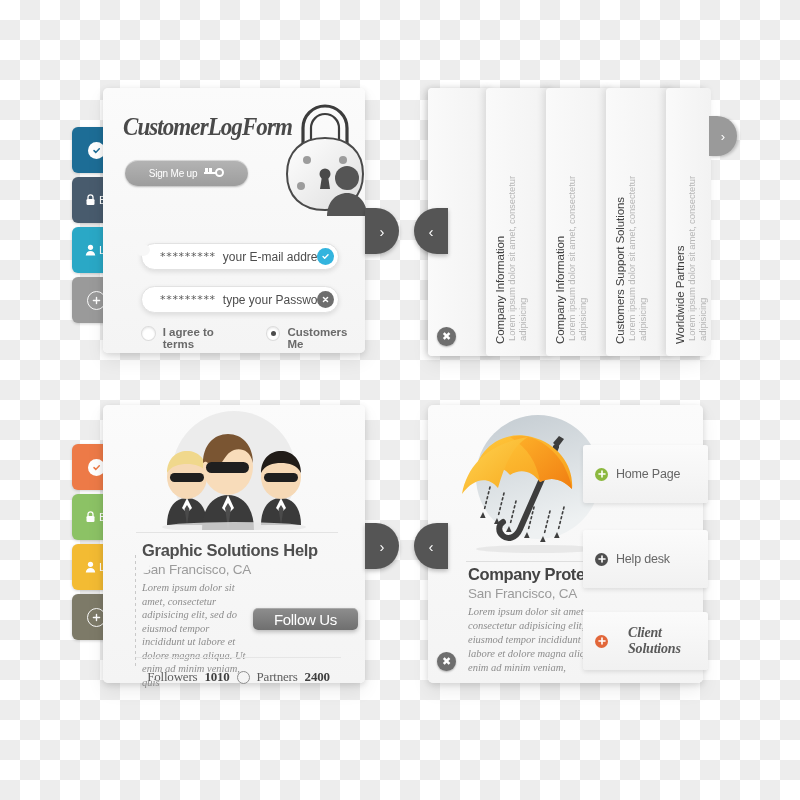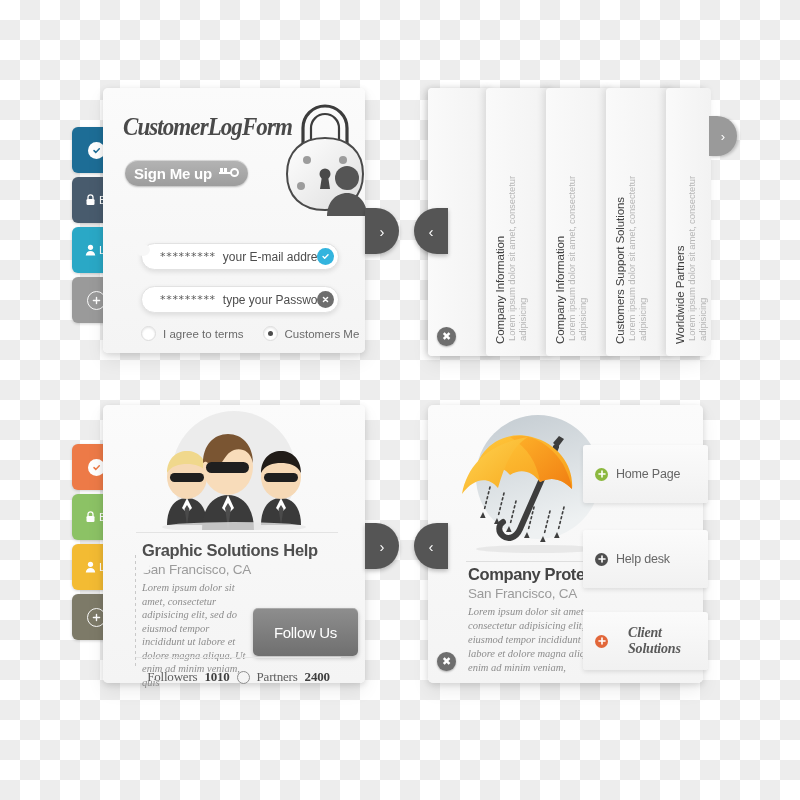--- a/index.html
+++ b/index.html
@@ -51,21 +51,21 @@
 
   
   #login{left:103px;top:88px;width:262px;height:265px;}
   .logo-title{position:absolute;left:20px;top:25px;font-family:"Liberation Serif",serif;
       font-weight:bold;font-style:italic;font-size:25px;color:#4a4a4a;letter-spacing:-1px;
       transform:scaleX(.92);transform-origin:left center;white-space:nowrap;}
   .signup{position:absolute;left:22px;top:72px;width:123px;height:26px;border-radius:14px;
       background:linear-gradient(180deg,#b4b4b4 0%,#9d9d9d 100%);
       box-shadow:inset 0 1px 0 rgba(255,255,255,.45),0 1px 2px rgba(0,0,0,.25);
       display:flex;align-items:center;justify-content:center;gap:7px;}
-  .signup span{color:#fff;font-size:15px;font-weight:bold;letter-spacing:-.2px;}
+  .signup span{color:#fff;font-size:10px;font-weight:normal;letter-spacing:-.2px;}
   .keyicon{width:20px;height:10px;position:relative;}
   .keyicon .kring{position:absolute;right:0;top:0;width:9px;height:9px;border-radius:50%;
       border:2px solid #fff;box-sizing:border-box;}
   .keyicon .kbar{position:absolute;left:0;top:3.5px;width:13px;height:2.5px;background:#fff;}
   .keyicon .kt1{position:absolute;left:1px;top:0px;width:2.5px;height:3.5px;background:#fff;}
   .keyicon .kt2{position:absolute;left:5px;top:0px;width:2.5px;height:3.5px;background:#fff;}
 
   .padlock{position:absolute;right:-12px;top:10px;width:104px;height:118px;}
 
   .field{position:absolute;left:38px;width:196px;height:25px;border-radius:14px;
@@ -73,22 +73,22 @@
       box-shadow:0 2px 5px rgba(0,0,0,.10), inset 0 1px 1px rgba(255,255,255,.9);
       display:flex;align-items:center;}
   .field .stars{font-size:11px;color:#5a5a5a;letter-spacing:.7px;margin-left:18px;
       font-family:"DejaVu Sans",sans-serif;}
   .field .ftext{font-size:12px;color:#4d4d4d;margin-left:7px;white-space:nowrap;}
   .fbadge{position:absolute;right:4px;top:4px;width:17px;height:17px;border-radius:50%;
       color:#fff;font-size:10px;display:flex;align-items:center;justify-content:center;
       font-family:"DejaVu Sans",sans-serif;}
   #f-email{top:155px;}
   #f-pass{top:198px;}
-  .checkrow{position:absolute;left:38px;top:238px;display:flex;align-items:center;gap:7px;
-      font-size:11.5px;color:#6a6a6a;}
+  .checkrow{position:absolute;left:38px;top:238px;display:flex;align-items:flex-start;gap:7px;
+      font-size:11.5px;color:#6a6a6a;font-weight:bold;}
   .radio{width:13px;height:13px;border-radius:50%;background:#fff;border:1px solid #dcdcdc;
       box-shadow:inset 0 1px 2px rgba(0,0,0,.10);display:flex;align-items:center;justify-content:center;}
   .radio i{width:5px;height:5px;border-radius:50%;background:#4d4d4d;display:block;}
 
   
   #vpanel{left:428px;top:88px;width:275px;height:268px;}
   .vcard{position:absolute;top:0;height:268px;background:linear-gradient(90deg,#fafafa,#f2f2f2);
       border-radius:4px;box-shadow:-3px 0 7px rgba(0,0,0,.10);}
   .vtext{position:absolute;bottom:12px;left:0;writing-mode:vertical-rl;transform:rotate(180deg);
       height:210px;}
@@ -101,21 +101,21 @@
   
   #profile{left:103px;top:405px;width:262px;height:278px;}
   .illus{position:absolute;left:0;top:0;width:262px;height:125px;overflow:hidden;}
   .hdivider{position:absolute;left:33px;top:127px;width:202px;height:1px;background:#e3e3e3;}
   .dashline{position:absolute;left:32px;top:150px;width:1px;height:112px;
       background:repeating-linear-gradient(180deg,#c9c9c9 0 3px,transparent 3px 6px);}
   .p-name{position:absolute;left:39px;top:136px;font-size:16.5px;font-weight:bold;color:#4e4e4e;letter-spacing:-.3px;}
   .p-loc{position:absolute;left:39px;top:157px;font-size:13.5px;color:#9b9b9b;letter-spacing:-.2px;}
   .p-body{position:absolute;left:39px;top:176px;width:112px;font-family:"Liberation Serif",serif;
       font-style:italic;font-size:10.5px;line-height:13.5px;color:#8d8d8d;}
-  .followbtn{position:absolute;left:150px;top:203px;width:105px;height:48px;border-radius:5px;
+  .followbtn{position:absolute;left:150px;top:203px;width:105px;height:22px;border-radius:5px;
       background:linear-gradient(180deg,#8e8e8e 0%,#6f6f6f 100%);color:#fff;font-size:15px;
       display:flex;align-items:center;justify-content:center;letter-spacing:-.3px;
       box-shadow:inset 0 1px 0 rgba(255,255,255,.25),0 2px 4px rgba(0,0,0,.25);}
   .statbar{position:absolute;left:33px;top:252px;width:205px;display:flex;align-items:center;
       justify-content:center;gap:7px;font-size:13px;color:#5d5d5d;border-top:1px solid #e6e6e6;
       padding-top:11px;letter-spacing:-.2px;font-family:Liberation Serif, serif;}
   .statbar b{color:#3f3f3f;}
   .statdot{width:11px;height:11px;border-radius:50%;border:1.6px solid #8d8d8d;display:inline-block;}
 
   

